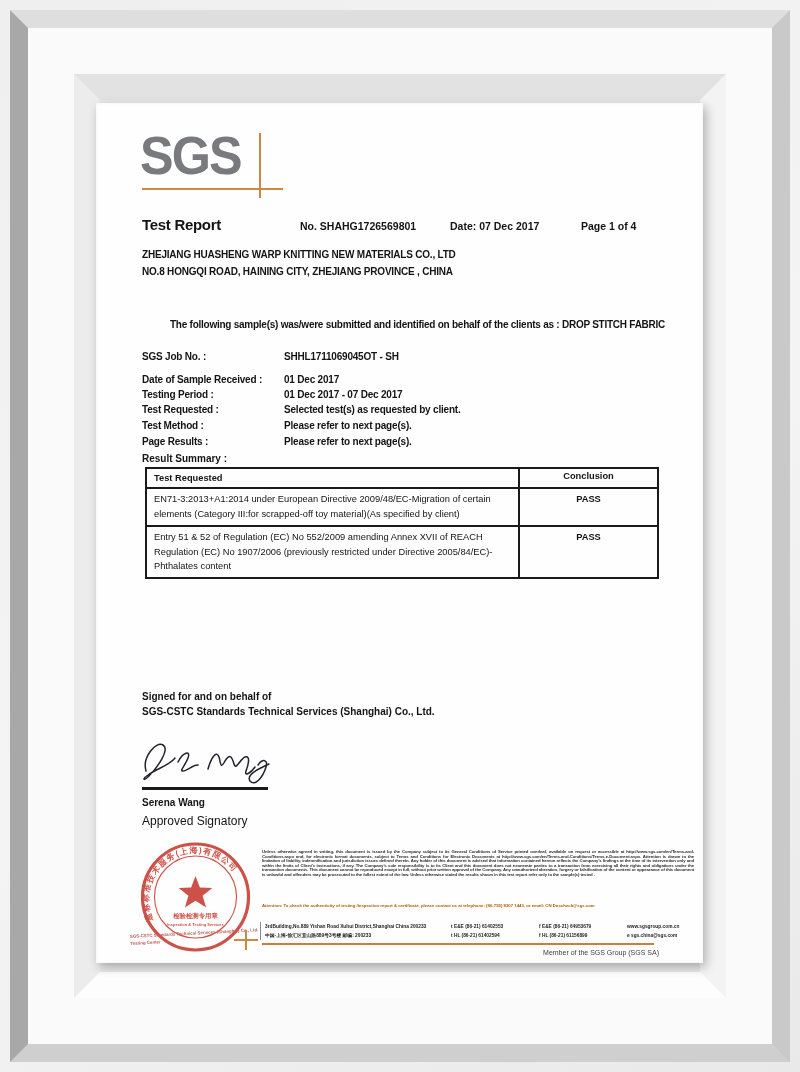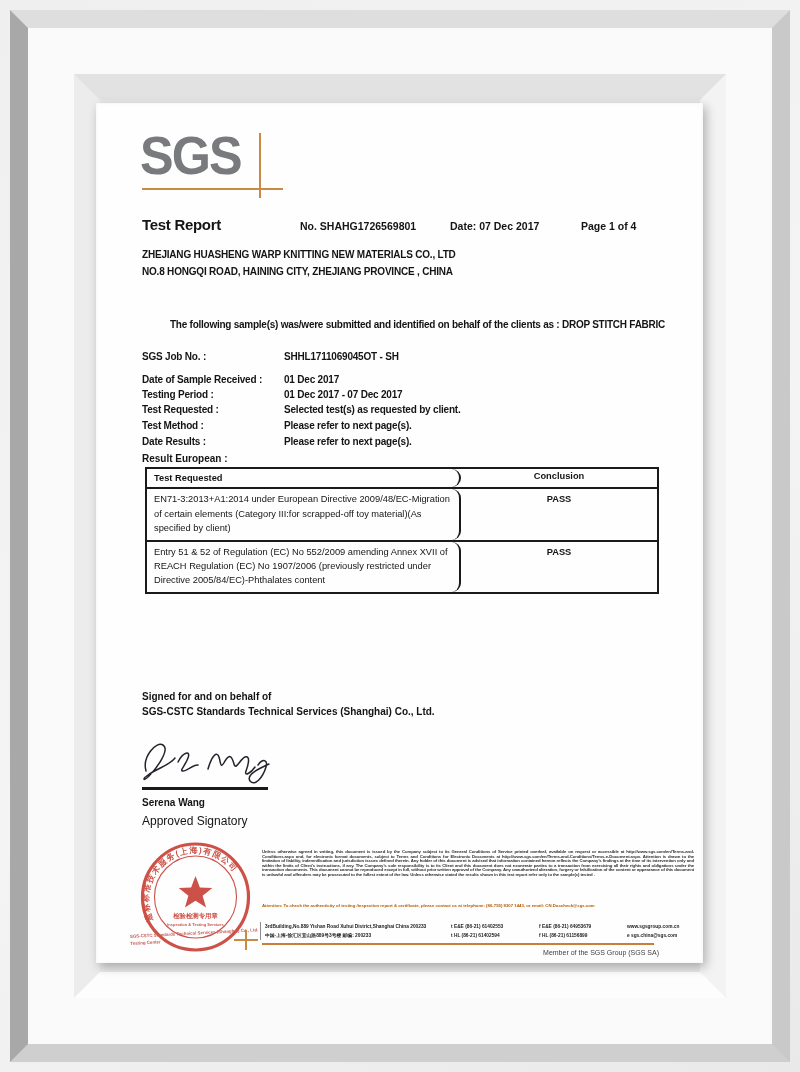--- a/index.html
+++ b/index.html
@@ -41,21 +41,21 @@
   .client-line2{left:46px;top:163px;font-size:10px;font-weight:bold;letter-spacing:-0.2px;}
   .intro-line{left:46px;top:216px;font-size:10px;font-weight:bold;letter-spacing:-0.25px;margin-left:28px;}
 
   .field-row{left:46px;width:520px;font-size:10px;font-weight:bold;letter-spacing:-0.2px;}
   .field-row .flabel{display:inline-block;width:142px;}
   .result-summary{left:46px;top:350px;font-size:10px;font-weight:bold;}
 
   
   .rtable{left:49px;top:364px;width:510px;border:2px solid #1a1a1a;font-size:9.3px;}
   .rt-row{display:flex;}
-  .rt-c1{width:314px;border-right:2px solid #1a1a1a;padding:3px 6px 4px 7px;box-sizing:border-box;line-height:1.55;border-radius:9px;}
+  .rt-c1{width:373px;border-right:2px solid #1a1a1a;padding:3px 6px 4px 7px;box-sizing:border-box;line-height:1.55;}
   .rt-c2{flex:1;text-align:center;padding:5px 2px;font-weight:bold;}
   .rt-head{border-bottom:2px solid #1a1a1a;}
   .rt-head .rt-c1,.rt-head .rt-c2{font-weight:bold;padding-top:2px;padding-bottom:2px;}
   .rt-r1{border-bottom:2px solid #1a1a1a;}
 
   
   .signed-1{left:46px;top:588px;font-size:10px;font-weight:bold;}
   .signed-2{left:46px;top:603px;font-size:10px;font-weight:bold;}
   .sig-svg{left:40px;top:628px;}
   .sig-line{left:46px;top:684px;width:126px;height:2.5px;background:#1a1a1a;}
@@ -119,24 +119,24 @@
     <div class="abs field-row" style="top:286px">
       <span class="flabel">Testing Period :</span><span>01 Dec 2017 - 07 Dec 2017</span>
     </div>
     <div class="abs field-row" style="top:301px">
       <span class="flabel">Test Requested :</span><span>Selected test(s) as requested by client.</span>
     </div>
     <div class="abs field-row" style="top:317px">
       <span class="flabel">Test Method :</span><span>Please refer to next page(s).</span>
     </div>
     <div class="abs field-row" style="top:333px">
-      <span class="flabel">Date Results :</span><span>Please refer to next page(s).</span>
-    </div>
-
-    <div class="abs result-summary">Result European :</div>
+      <span class="flabel">Page Results :</span><span>Please refer to next page(s).</span>
+    </div>
+
+    <div class="abs result-summary">Result Summary :</div>
 
     <div class="abs rtable">
       <div class="rt-row rt-head">
         <div class="rt-c1">Test Requested</div>
         <div class="rt-c2">Conclusion</div>
       </div>
       <div class="rt-row rt-r1">
         <div class="rt-c1">EN71-3:2013+A1:2014 under European Directive 2009/48/EC-Migration of certain elements (Category III:for scrapped-off toy material)(As specified by client)</div>
         <div class="rt-c2">PASS</div>
       </div>

